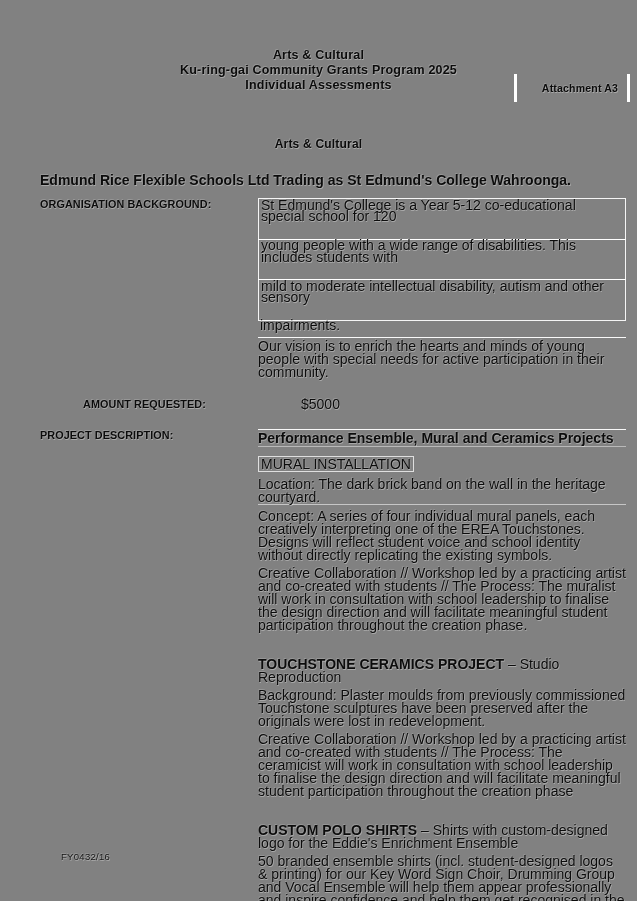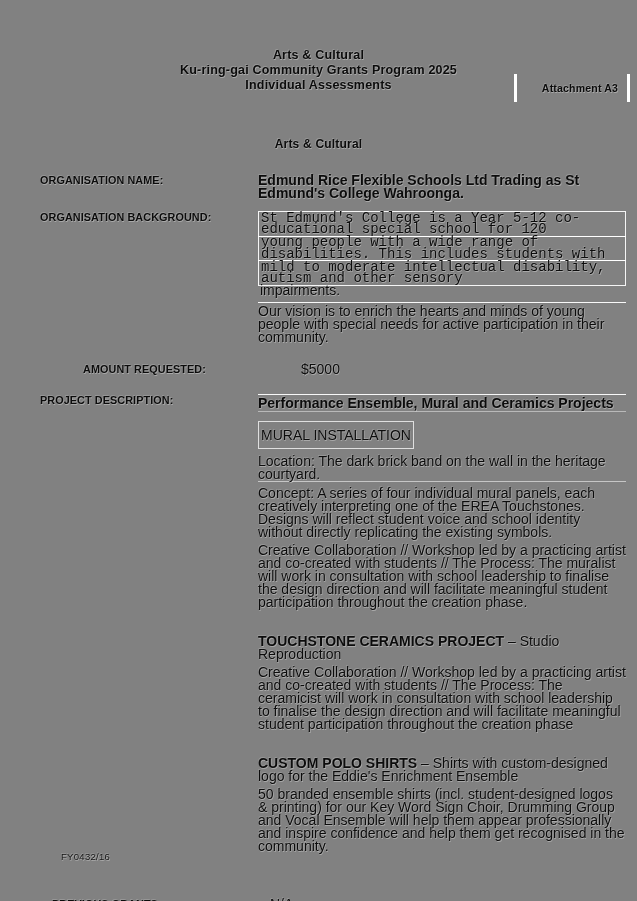--- a/index.html
+++ b/index.html
@@ -33,32 +33,32 @@
   .label{
     width:218px;flex:0 0 218px;
     font-weight:bold;font-size:10.8px;line-height:13px;letter-spacing:0.1px;
   }
   .content{flex:1;font-size:14px;line-height:13px;}
   .b{font-weight:bold;}
   .para{margin:0 0 5px 0;}
   .boxed{
     width:fit-content;max-width:100%;
     border:1px solid rgba(255,255,255,0.92);
-    padding:0 2px;margin-bottom:-1px;line-height:11.5px;padding-top:0.5px;font-family:Liberation Mono, monospace;
+    padding:16px 2px;margin-bottom:-1px;line-height:11.5px;padding-top:0.5px;
   }
   .boxed-last{padding:0 2px;line-height:11.5px;margin-bottom:2px;}
   .topline{border-top:1px solid rgba(255,255,255,0.95);padding-top:2px;}
   .title-bar{
     border-top:1px solid rgba(255,255,255,0.95);
     border-bottom:1px solid rgba(255,255,255,0.45);
     padding-top:2px;padding-bottom:1px;width:100%;
   }
   .caps-box{
     width:fit-content;border:1px solid rgba(255,255,255,0.75);
-    padding:7px 2px;line-height:12px;text-align:right;
+    padding:1px 2px;line-height:12px;text-align:right;
   }
   .underlined{border-bottom:1px solid rgba(255,255,255,0.55);width:fit-content;max-width:100%;}
   .mt6{margin-top:6px;}
   .mt9{margin-top:9px;}
   .mt26{margin-top:26px;}
   .row-name{margin-top:4px;}
   .row-bg{margin-top:11px;justify-content:space-between;}
   .row-amount{margin-top:14px;margin-left:43px;}
   .row-project{margin-top:18px;}
   .row-prev{margin-top:40px;padding-left:12px;}
@@ -83,21 +83,20 @@
     <div class="vbar"></div>
     <div class="att-text">Attachment A3</div>
     <div class="vbar"></div>
   </div>
 
   <div class="section-title">Arts &amp; Cultural</div>
 
   <div class="main">
 
     <div class="row row-name">
-      <div class="label">ORGANISATION NAME:</div>
       <div class="content b">Edmund Rice Flexible Schools Ltd Trading as St Edmund's College Wahroonga.</div>
     </div>
 
     <div class="row row-bg">
       <div class="label">ORGANISATION BACKGROUND:</div>
       <div class="content">
         <div class="boxed">St Edmund's College is a Year 5-12 co-educational special school for 120</div>
         <div class="boxed">young people with a wide range of disabilities. This includes students with</div>
         <div class="boxed">mild to moderate intellectual disability, autism and other sensory</div>
         <div class="boxed-last">impairments.</div>
@@ -114,20 +113,21 @@
       <div class="label">PROJECT DESCRIPTION:</div>
       <div class="content">
         <div class="b title-bar">Performance Ensemble, Mural and Ceramics Projects</div>
 
         <div class="caps-box mt9">MURAL INSTALLATION</div>
         <div class="para underlined mt6">Location: The dark brick band on the wall in the heritage courtyard.</div>
         <div class="para">Concept: A series of four individual mural panels, each creatively interpreting one of the EREA Touchstones. Designs will reflect student voice and school identity without directly replicating the existing symbols.</div>
         <div class="para">Creative Collaboration // Workshop led by a practicing artist and co-created with students // The Process: The muralist will work in consultation with school leadership to finalise the design direction and will facilitate meaningful student participation throughout the creation phase.</div>
 
         <div class="para mt26"><span class="b">TOUCHSTONE CERAMICS PROJECT</span><span> – Studio Reproduction</span></div>
+        <div class="para">Background: Plaster moulds from previously commissioned Touchstone sculptures have been preserved after the originals were lost in redevelopment.</div>
         <div class="para">Creative Collaboration // Workshop led by a practicing artist and co-created with students // The Process: The ceramicist will work in consultation with school leadership to finalise the design direction and will facilitate meaningful student participation throughout the creation phase</div>
 
         <div class="para mt26"><span class="b">CUSTOM POLO SHIRTS</span><span> – Shirts with custom-designed logo for the Eddie's Enrichment Ensemble</span></div>
         <div class="para">50 branded ensemble shirts (incl. student-designed logos &amp; printing) for our Key Word Sign Choir, Drumming Group and Vocal Ensemble will help them appear professionally and inspire confidence and help them get recognised in the community.</div>
       </div>
     </div>
 
     <div class="row row-prev">
       <div class="label">PREVIOUS GRANTS:</div>
       <div class="content">N/A</div>

